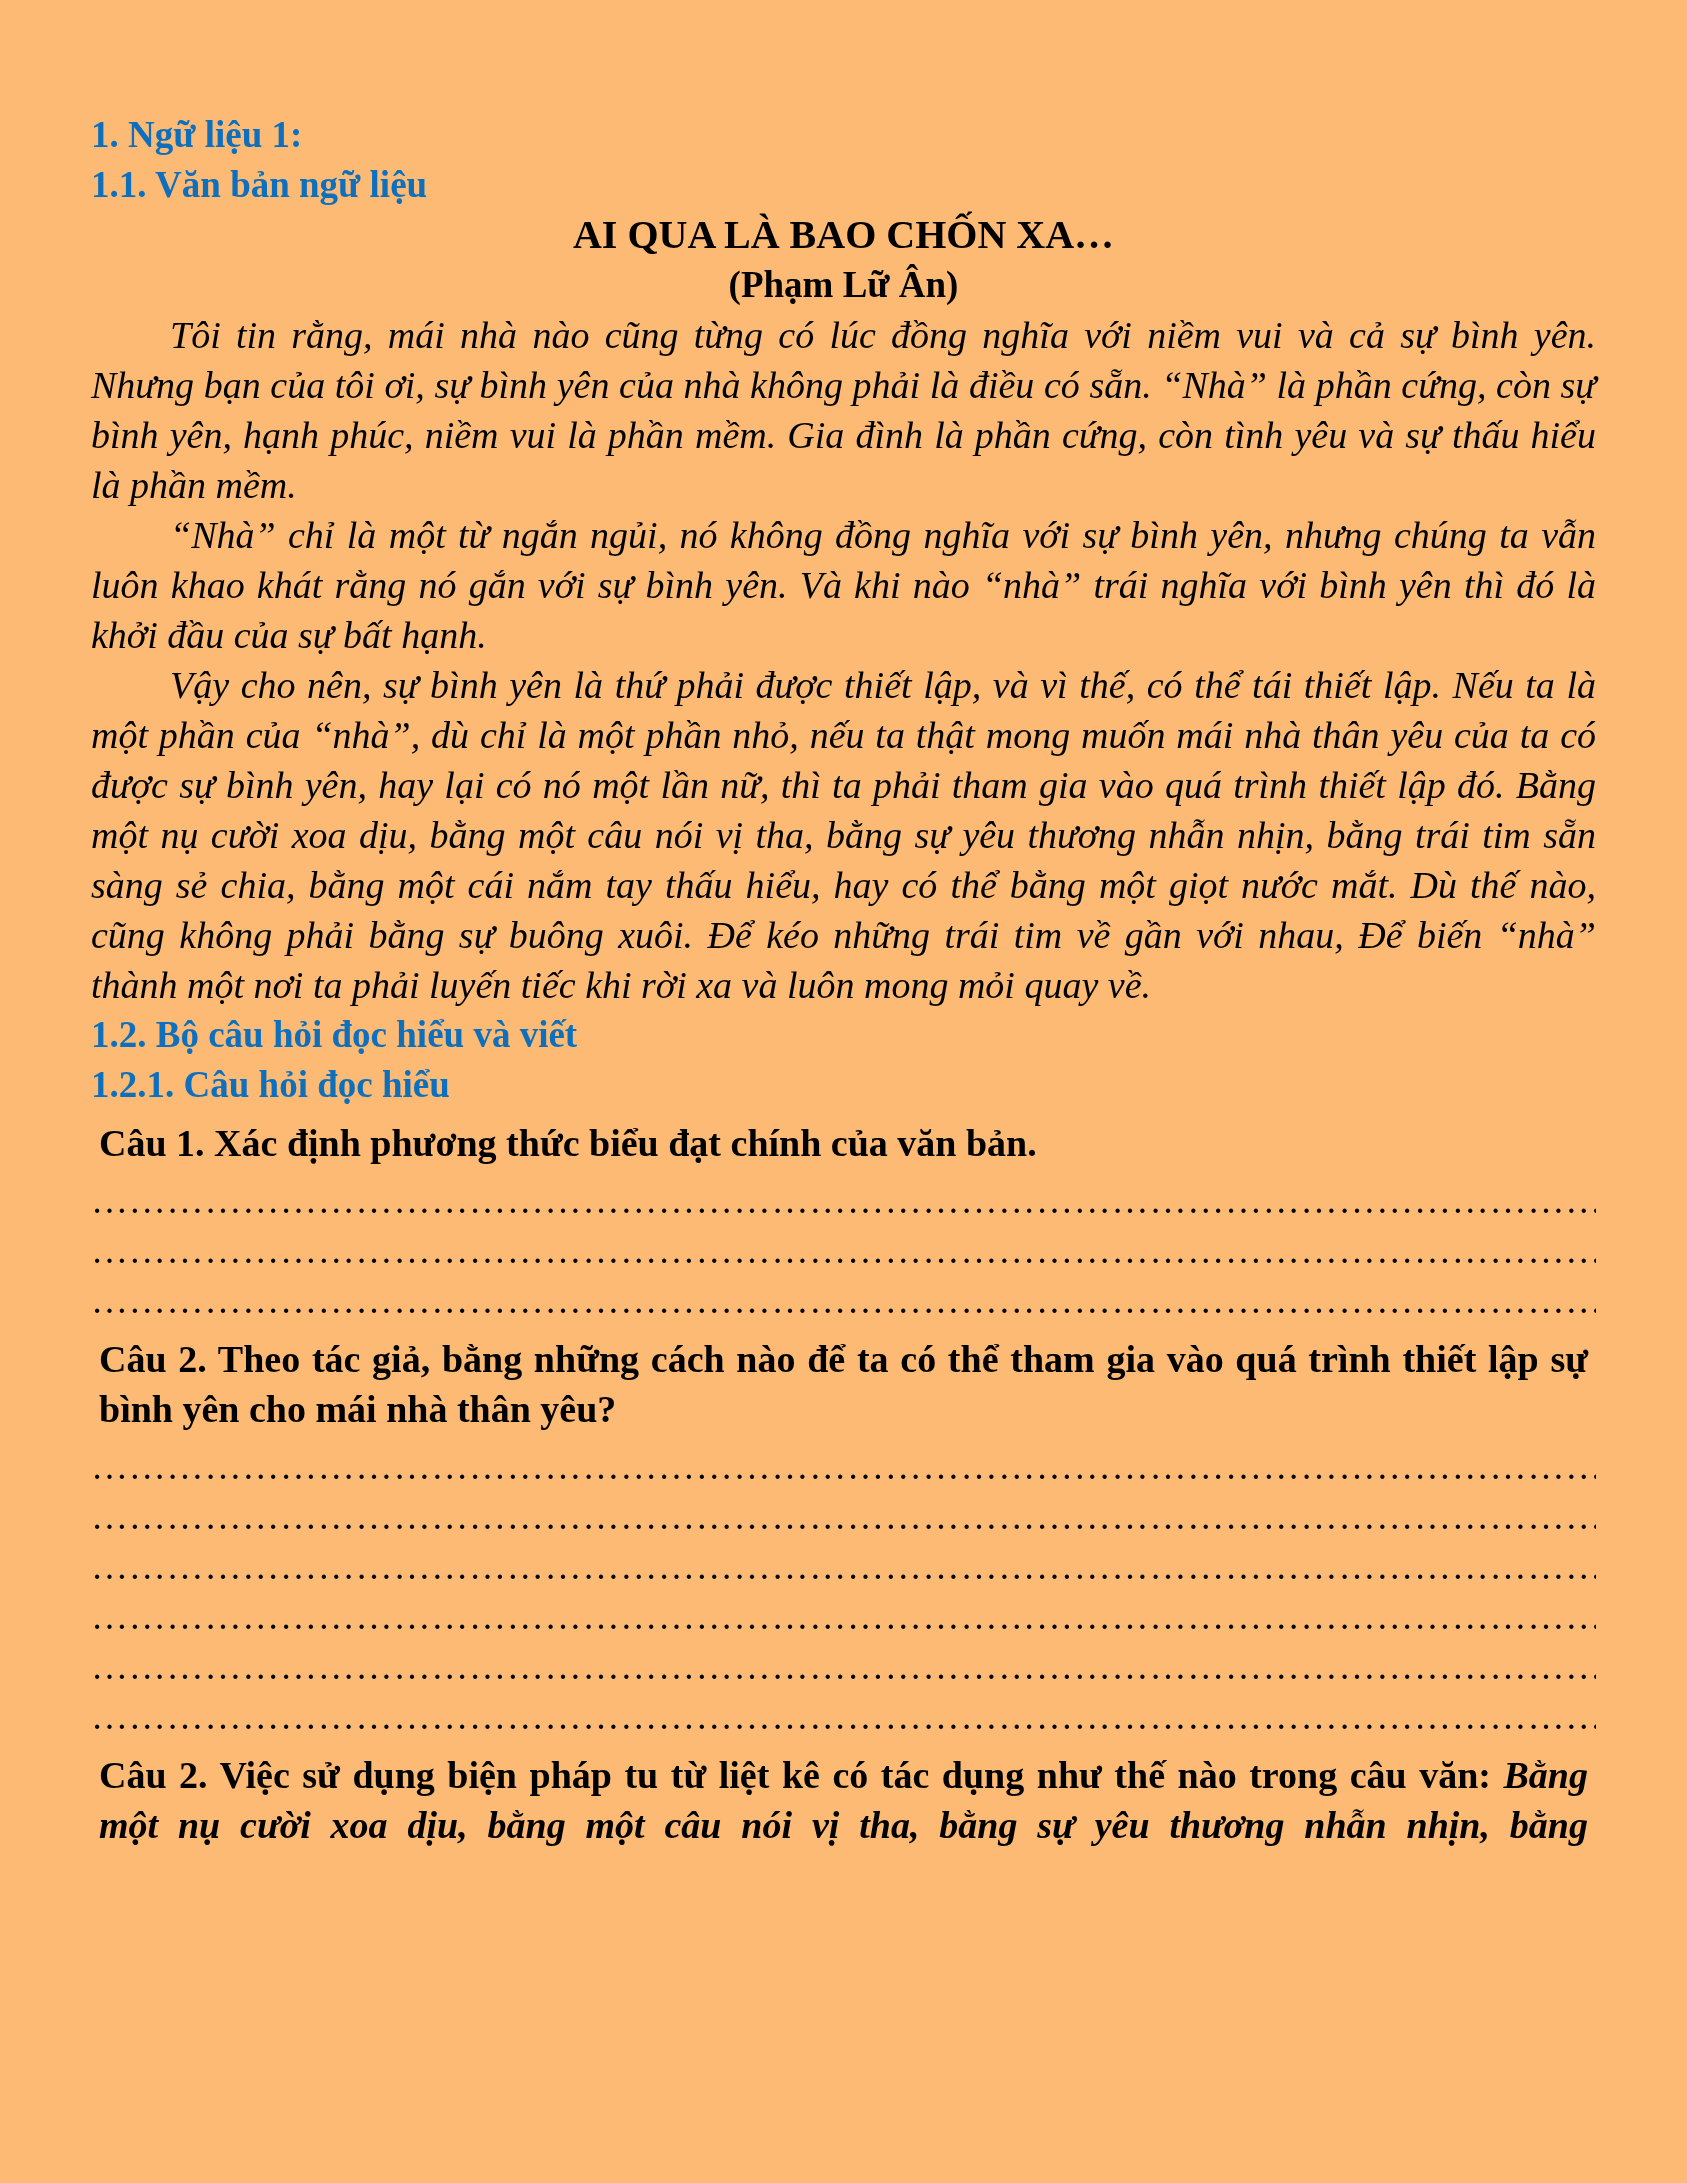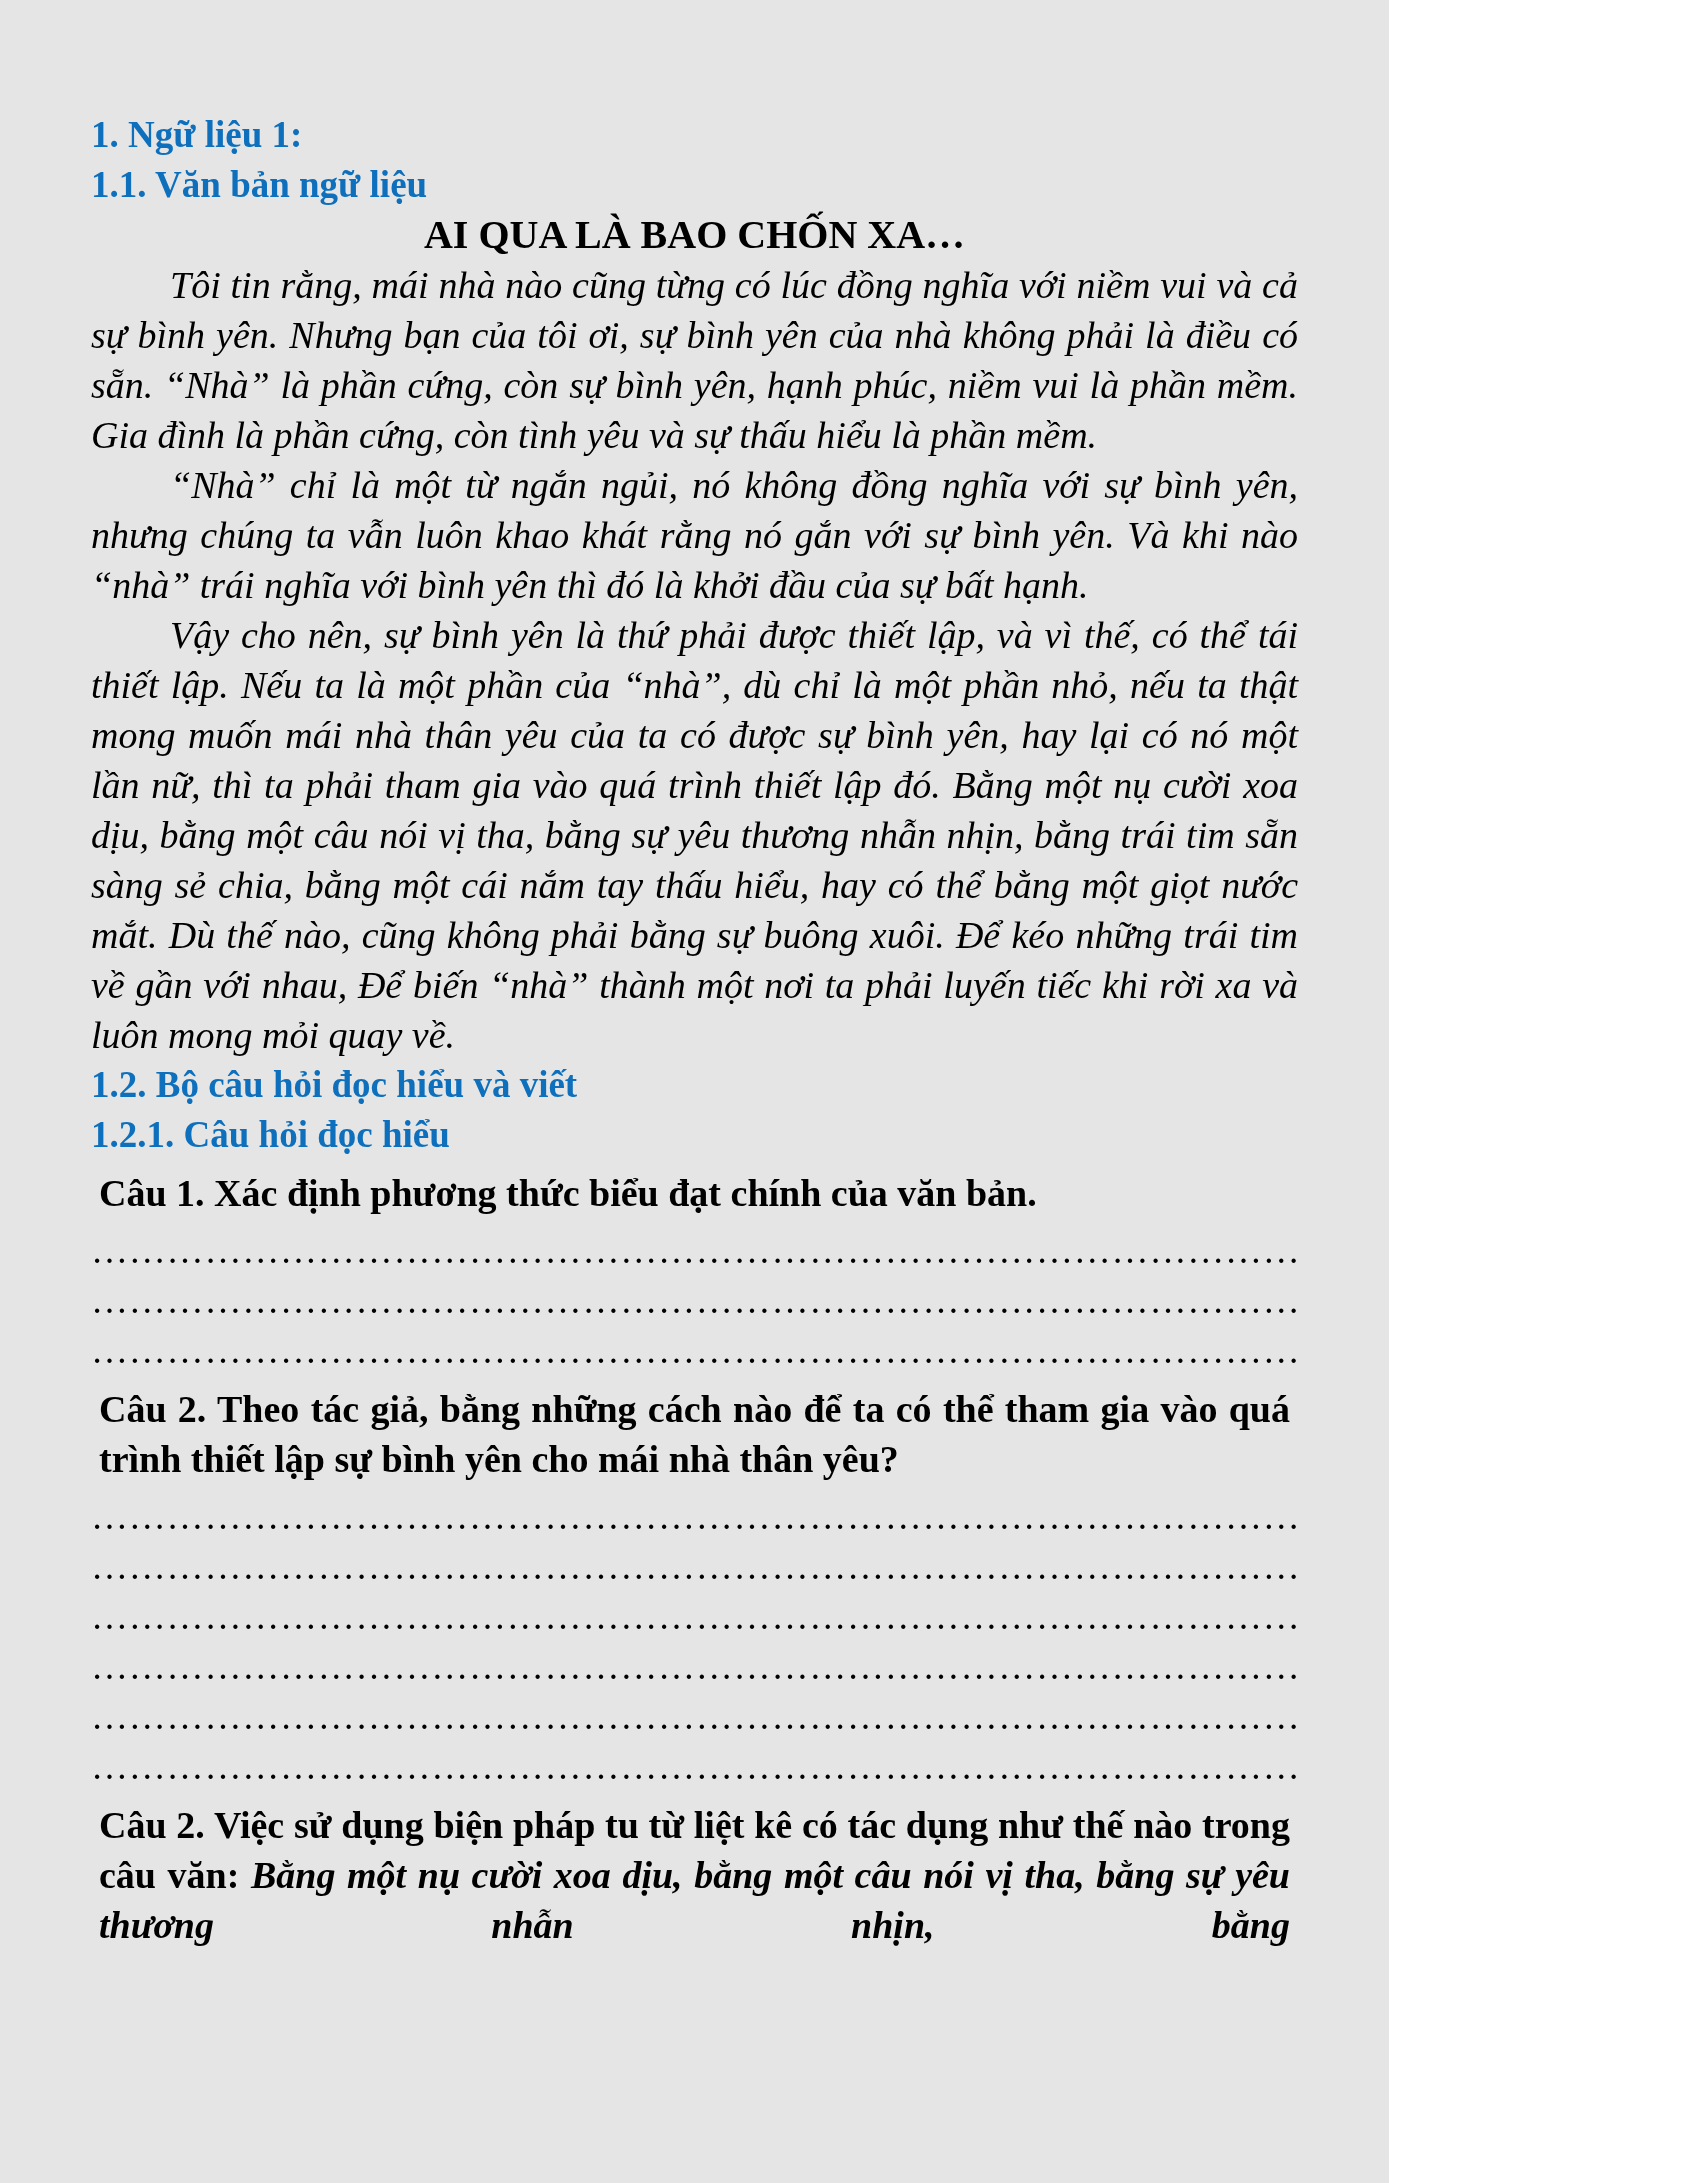--- a/index.html
+++ b/index.html
@@ -1,20 +1,20 @@
 <!DOCTYPE html>
 <html style="font-size:12.7px"><head>
 <meta charset="utf-8">
 <style>
   html, body { margin: 0; padding: 0; background: #ffffff; }
   .page {
     position: relative;
-    width: 1389px;
+    width: 1687px;
     height: 2183px;
-    background: #e5e5e5;
+    background: #fdba74;
     box-sizing: border-box;
     padding: 110px 91px 0 91px;
     font-family: "Liberation Serif", "DejaVu Serif", serif;
     color: #000000;
     font-size: 38px;
     line-height: 50px;
     overflow: hidden;
   }
   .h-blue {
     color: #0e70bd;
@@ -63,20 +63,21 @@
 </style>
 </head>
 <body>
 
 <div class="page">
 
   <h2 class="h-blue">1. Ngữ liệu 1:</h2>
   <h3 class="h-blue">1.1. Văn bản ngữ liệu</h3>
 
   <div class="doc-title">AI QUA LÀ BAO CHỐN XA…</div>
+  <div class="doc-author">(Phạm Lữ Ân)</div>
 
   <p class="body-par">Tôi tin rằng, mái nhà nào cũng từng có lúc đồng nghĩa với niềm vui và cả sự bình yên. Nhưng bạn của tôi ơi, sự bình yên của nhà không phải là điều có sẵn. “Nhà” là phần cứng, còn sự bình yên, hạnh phúc, niềm vui là phần mềm. Gia đình là phần cứng, còn tình yêu và sự thấu hiểu là phần mềm.</p>
   <p class="body-par">“Nhà” chỉ là một từ ngắn ngủi, nó không đồng nghĩa với sự bình yên, nhưng chúng ta vẫn luôn khao khát rằng nó gắn với sự bình yên. Và khi nào “nhà” trái nghĩa với bình yên thì đó là khởi đầu của sự bất hạnh.</p>
   <p class="body-par">Vậy cho nên, sự bình yên là thứ phải được thiết lập, và vì thế, có thể tái thiết lập. Nếu ta là một phần của “nhà”, dù chỉ là một phần nhỏ, nếu ta thật mong muốn mái nhà thân yêu của ta có được sự bình yên, hay lại có nó một lần nữ, thì ta phải tham gia vào quá trình thiết lập đó. Bằng một nụ cười xoa dịu, bằng một câu nói vị tha, bằng sự yêu thương nhẫn nhịn, bằng trái tim sẵn sàng sẻ chia, bằng một cái nắm tay thấu hiểu, hay có thể bằng một giọt nước mắt. Dù thế nào, cũng không phải bằng sự buông xuôi. Để kéo những trái tim về gần với nhau, Để biến “nhà” thành một nơi ta phải luyến tiếc khi rời xa và luôn mong mỏi quay về.</p>
 
 
   <h3 class="h-blue">1.2. Bộ câu hỏi đọc hiểu và viết</h3>
   <h3 class="h-blue">1.2.1. Câu hỏi đọc hiểu</h3>
 
   <p class="question">Câu 1. Xác định phương thức biểu đạt chính của văn bản.</p>

